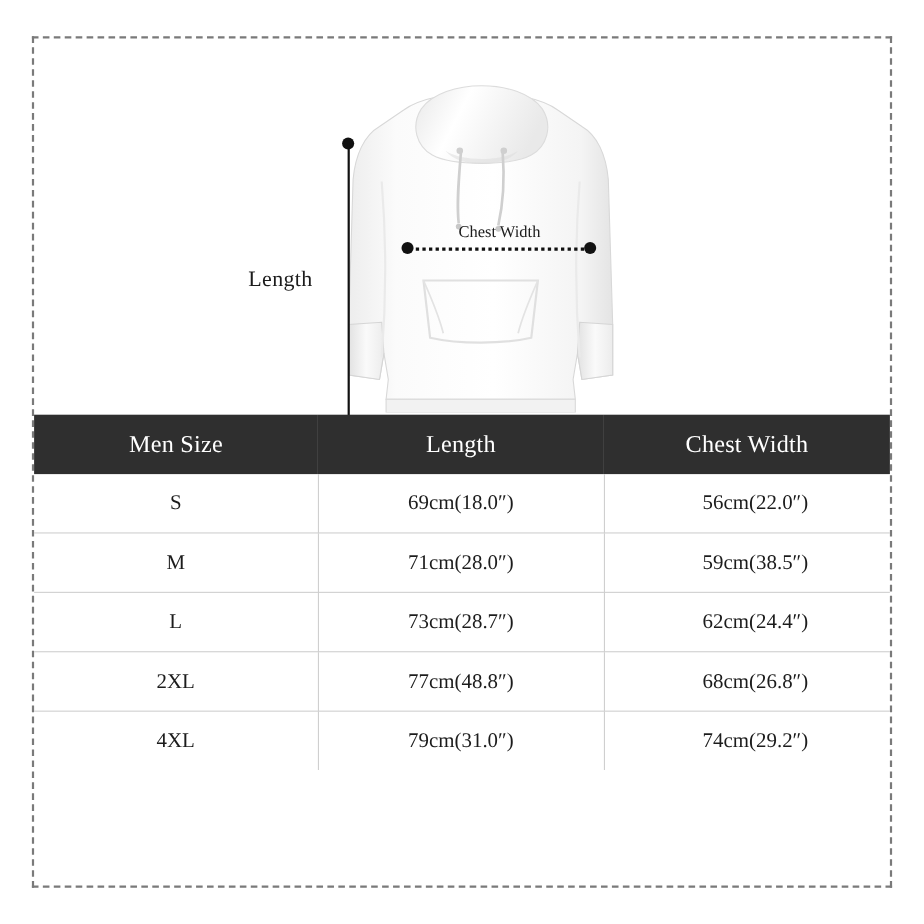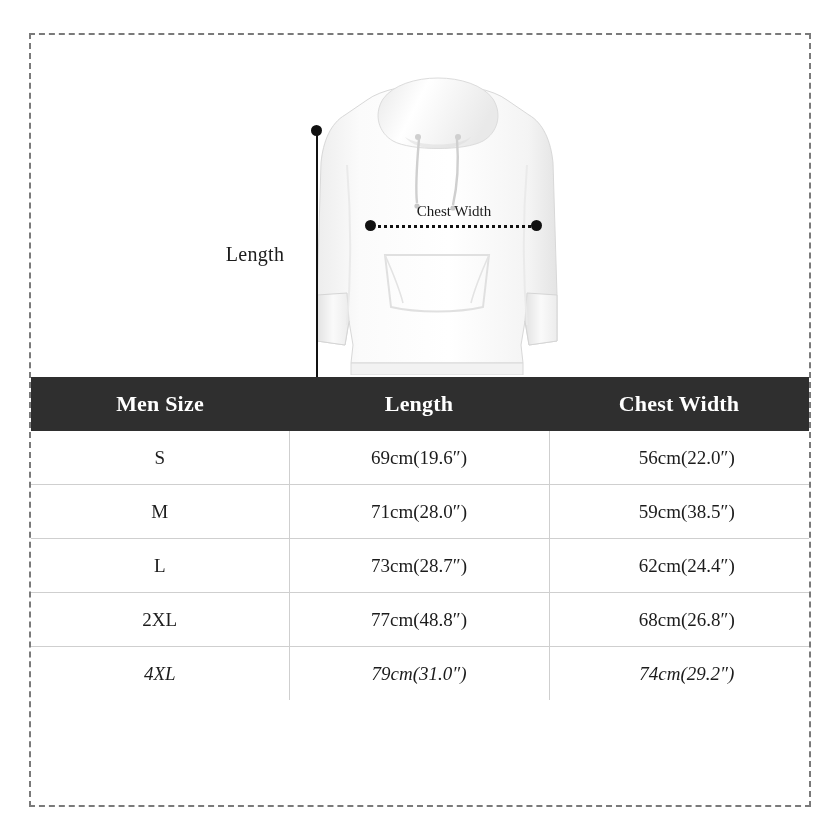--- a/index.html
+++ b/index.html
@@ -110,36 +110,36 @@
     left: 31px;
     top: 377px;
     width: 778px;
     border-collapse: collapse;
     table-layout: fixed;
   }
   .size-table th {
     background: #2f2f2f;
     color: #ffffff;
     font-size: 22px;
-    font-weight: bold;
+    font-weight: normal;
     height: 52px;
     text-align: center;
     border: none;
     letter-spacing: 0.2px;
   }
   .size-table td {
     height: 51px;
     text-align: center;
     font-size: 19px;
     color: #1c1c1c;
     border-bottom: 1px solid #cfcfcf;
     border-right: 1px solid #cfcfcf;
   }
   .size-table td:last-child { border-right: none; padding-left: 16px; }
-  .size-table tr:last-child td { border-bottom: none; font-style: italic; }
+  .size-table tr:last-child td { border-bottom: none; }
   .col-size { width: 258px; }
   .col-length { width: 260px; }
   .col-chest { width: 260px; }
 </style>
 </head>
 <body>
 
 <div class="page">
   <div class="outer-frame"></div>
 
@@ -217,21 +217,21 @@
     <thead>
       <tr>
         <th>Men Size</th>
         <th>Length</th>
         <th>Chest Width</th>
       </tr>
     </thead>
     <tbody>
       <tr>
         <td>S</td>
-        <td>69cm(19.6″)</td>
+        <td>69cm(18.0″)</td>
         <td>56cm(22.0″)</td>
       </tr>
       <tr>
         <td>M</td>
         <td>71cm(28.0″)</td>
         <td>59cm(38.5″)</td>
       </tr>
       <tr>
         <td>L</td>
         <td>73cm(28.7″)</td>

